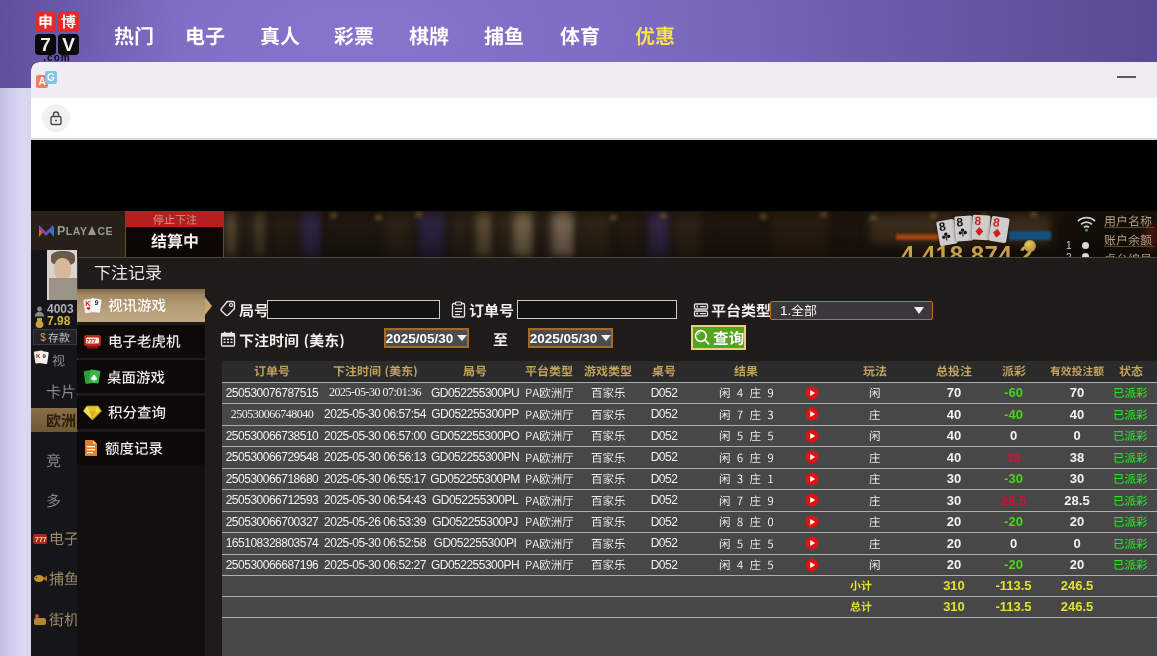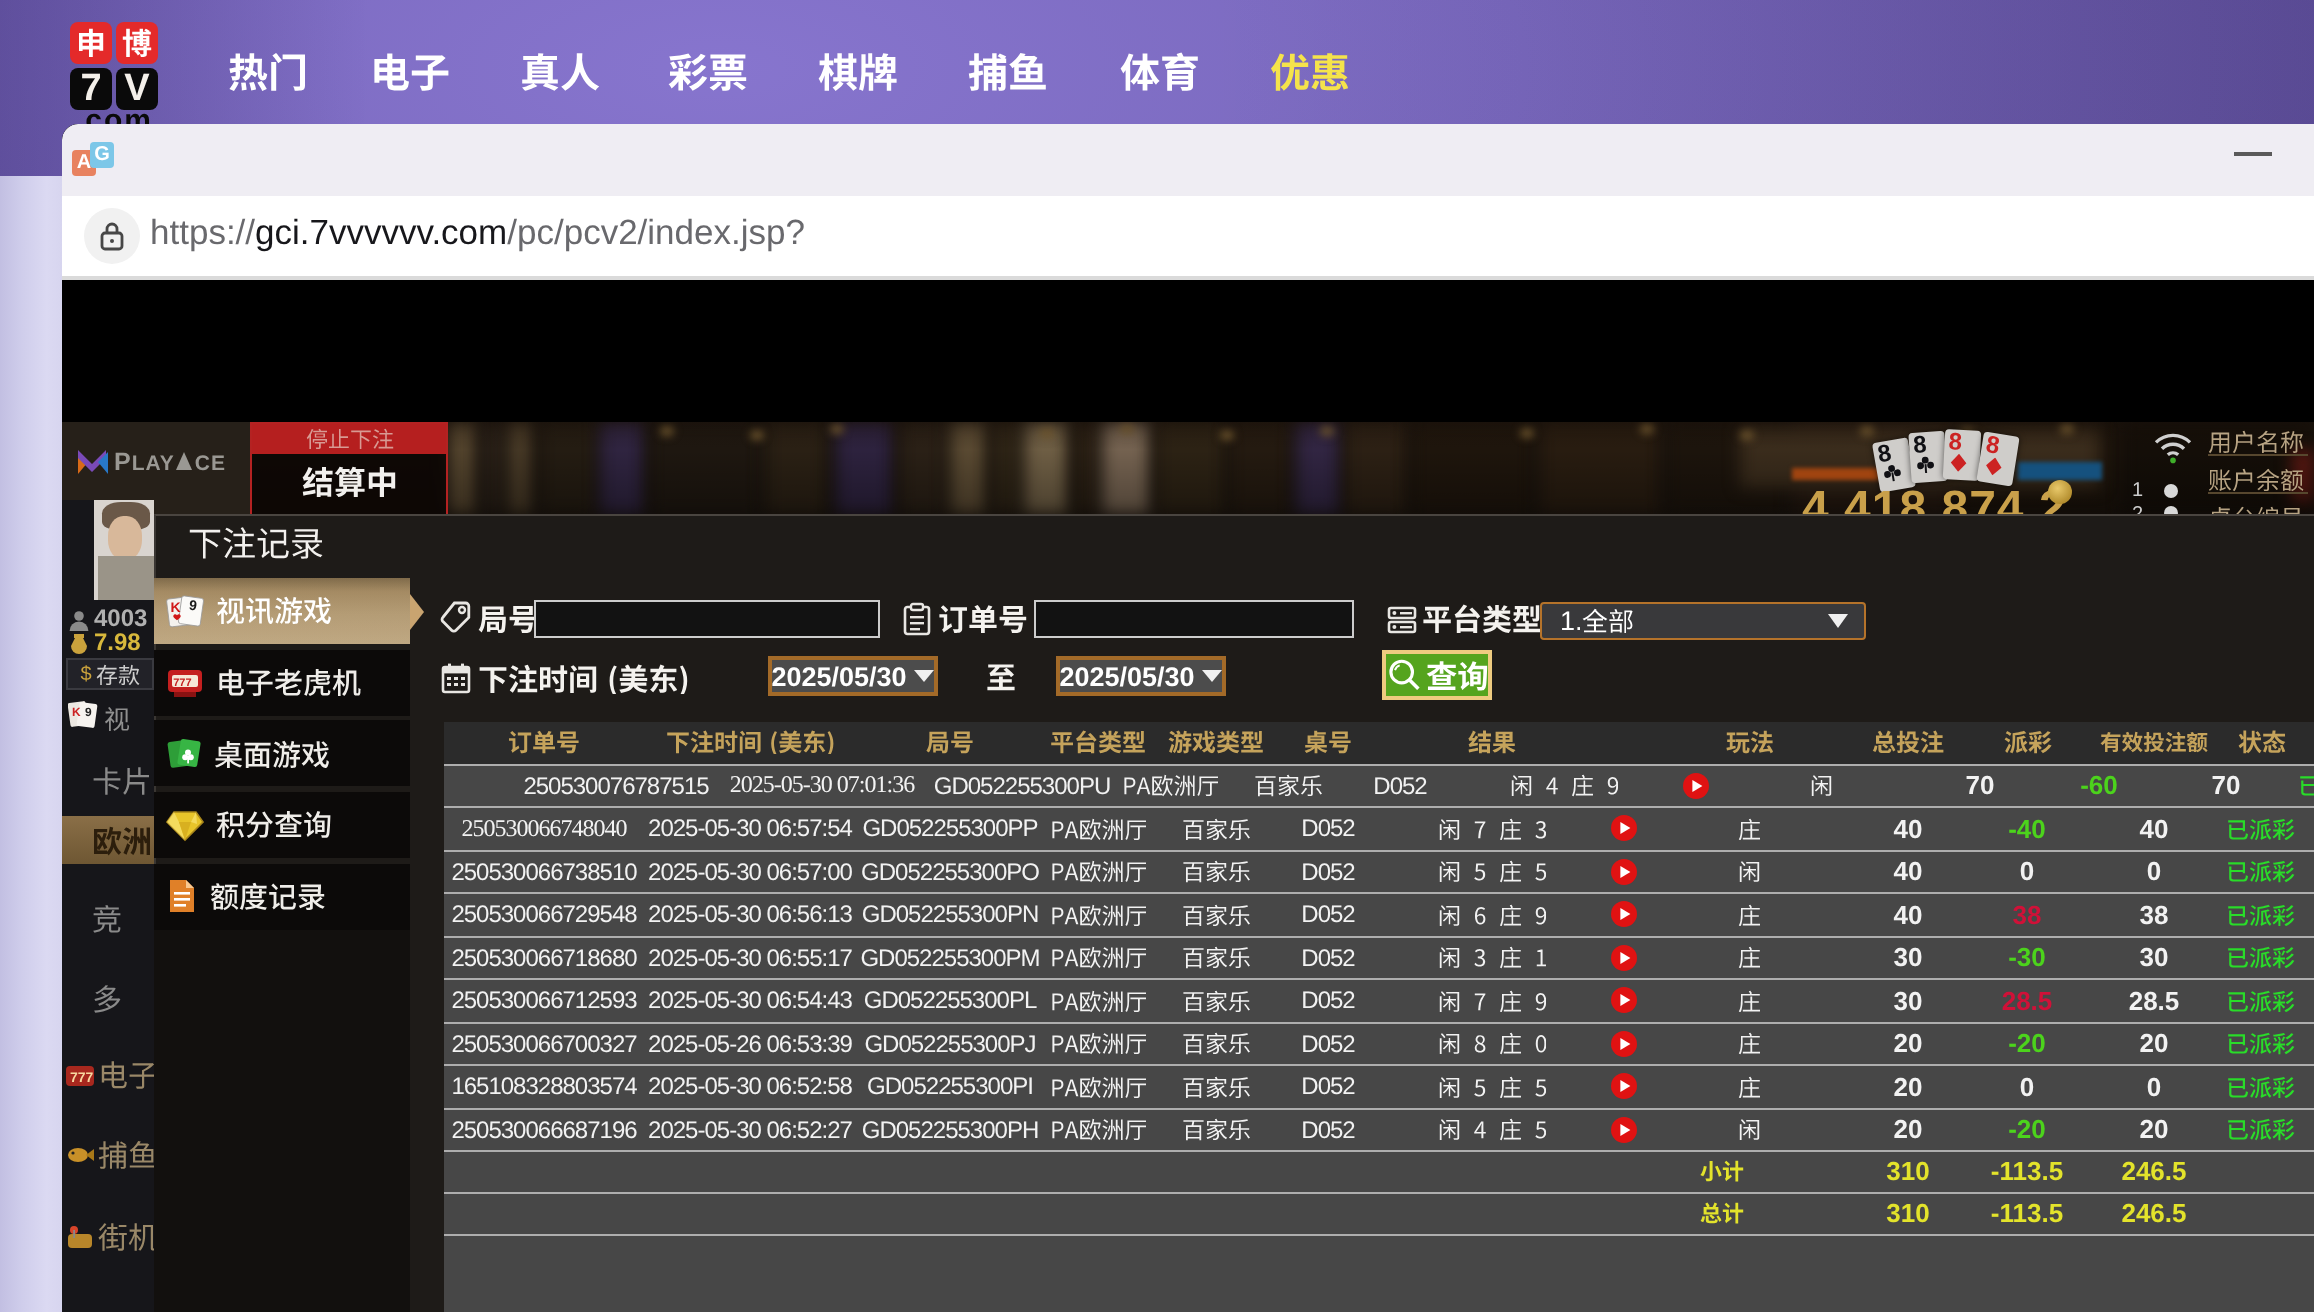--- a/index.html
+++ b/index.html
@@ -15,21 +15,21 @@
         <use href="#g1"></use>
       </svg>
     </div>
 <div style="position:absolute;left:58px;top:11px;width:21px;height:21px;display:flex;align-items:center;justify-content:center;border-radius:4px;background:#e42a2a;">
       <svg class="cj" width="15.0" height="15" viewBox="0 0 15.0 15" style=" color:#fff;">
         <use href="#g2"></use>
       </svg>
     </div>
 <div style="position:absolute;left:35px;top:34px;width:21px;height:21px;display:flex;align-items:center;justify-content:center;border-radius:4px;background:#0a0a0a;color:#f4f0ea;font-weight:bold;font-size:19px;">7</div>
 <div style="position:absolute;left:58px;top:34px;width:21px;height:21px;display:flex;align-items:center;justify-content:center;border-radius:4px;background:#0a0a0a;color:#f4f0ea;font-weight:bold;font-size:19px;">V</div>
-<div style="position:absolute;left:33px;top:52px;width:48px;height:13px;color:#0a0a0a;font-weight:bold;font-size:15px;text-align:center;letter-spacing:1px;">.com</div>
+<div style="position:absolute;left:33px;top:52px;width:48px;height:13px;color:#0a0a0a;font-weight:bold;font-size:10px;text-align:center;letter-spacing:1px;">.com</div>
 <div style="position:absolute;left:114.0px;top:26px;width:42.0px;height:21px;"><svg class="cj" width="40.0" height="20" viewBox="0 0 40.0 20" style=" color:#ffffff;">
         <use href="#g3"></use>
       </svg></div>
 <div style="position:absolute;left:185.0px;top:26px;width:42.0px;height:21px;"><svg class="cj" width="40.0" height="20" viewBox="0 0 40.0 20" style=" color:#ffffff;">
         <use href="#g4"></use>
       </svg></div>
 <div style="position:absolute;left:260.0px;top:26px;width:42.0px;height:21px;"><svg class="cj" width="40.0" height="20" viewBox="0 0 40.0 20" style=" color:#ffffff;">
         <use href="#g5"></use>
       </svg></div>
 <div style="position:absolute;left:334.0px;top:26px;width:42.0px;height:21px;"><svg class="cj" width="40.0" height="20" viewBox="0 0 40.0 20" style=" color:#ffffff;">
@@ -55,21 +55,20 @@
 <div style="position:absolute;left:45px;top:71px;width:12px;height:13px;background:#7cc7e8;color:#fff;font-size:10px;font-weight:bold;display:flex;align-items:center;justify-content:center;border-radius:2px;">G</div>
 <div style="position:absolute;left:1117px;top:76px;width:19px;height:2px;background:#5a5a5a;"></div>
 <div style="position:absolute;left:31px;top:98px;width:1126px;height:40px;background:#ffffff;"></div>
 <div style="position:absolute;left:42px;top:104px;width:28px;height:28px;background:#f1f1f1;border-radius:50%;"></div>
 <div style="position:absolute;left:49px;top:110px;width:14px;height:16px;">
 <svg width="14" height="16" viewBox="0 0 14 16">
             <rect x="2" y="6.5" width="10" height="8" rx="1.5" fill="none" stroke="#474747" stroke-width="1.4"></rect>
             <path d="M4.5 6.5V4.5a2.5 2.5 0 0 1 5 0V6.5" fill="none" stroke="#474747" stroke-width="1.4"></path>
             <circle cx="7" cy="10.5" r="1" fill="#474747"></circle>
           </svg></div>
-<div style="position:absolute;left:75px;top:106px;width:700px;height:24px;font-size:17.5px;color:#69696d;white-space:nowrap;">https://<span style="color:#17171b">gci.7vvvvvv.com</span>/pc/pcv2/index.jsp?</div>
 <div style="position:absolute;left:31px;top:138px;width:1126px;height:2px;background:#dadada;"></div>
 <div style="position:absolute;left:31px;top:140px;width:1126px;height:71px;background:#000;"></div>
 <div style="position:absolute;left:31px;top:211px;width:1126px;height:46px;background:#18120d;overflow:hidden;">
 <div style="position:absolute;left:-31px;top:-211px;width:1157px;height:656px;">
 <div style="position:absolute;left:224px;top:211px;width:14px;height:46px;background:#55452e;filter:blur(4px);"></div>
 <div style="position:absolute;left:241px;top:211px;width:10px;height:46px;background:#2a2118;filter:blur(4px);"></div>
 <div style="position:absolute;left:254px;top:211px;width:12px;height:46px;background:#4a3c28;filter:blur(4px);"></div>
 <div style="position:absolute;left:270px;top:211px;width:28px;height:46px;background:#241c12;filter:blur(4px);"></div>
 <div style="position:absolute;left:300px;top:211px;width:22px;height:46px;background:#2f2440;filter:blur(4px);"></div>
 <div style="position:absolute;left:325px;top:211px;width:55px;height:46px;background:#1e1710;filter:blur(4px);"></div>
@@ -439,21 +438,21 @@
               <use href="#g49"></use>
             </svg>
           </div>
           <div class="cell" style="width:53px;">
             <svg class="cj" width="24.0" height="12" viewBox="0 0 24.0 12" style=" color:#c5a35b;">
               <use href="#g50"></use>
             </svg>
           </div>
         </div>
 <div style="position:absolute;left:222px;top:381.5px;width:935px;height:21.5px;display:flex;border-top:1px solid #aeaeae;">
-          <div class="cell num" style="width:100px;margin-left:36px;">250530076787515</div>
+          <div class="cell num" style="width:100px;">250530076787515</div>
           <div class="cell num" style="width:106px;font-family:Liberation Serif, serif;">2025-05-30 07:01:36</div>
           <div class="cell num" style="width:94px;">GD052255300PU</div>
           <div class="cell" style="width:54px;">
             <svg class="cj" width="48.8" height="11.5" viewBox="0 0 48.8 11.5" style=" color:#f2f2f2;">
               <use href="#g51"></use>
             </svg>
           </div>
           <div class="cell" style="width:64px;">
             <svg class="cj" width="34.5" height="11.5" viewBox="0 0 34.5 11.5" style=" color:#f2f2f2;">
               <use href="#g52"></use>

